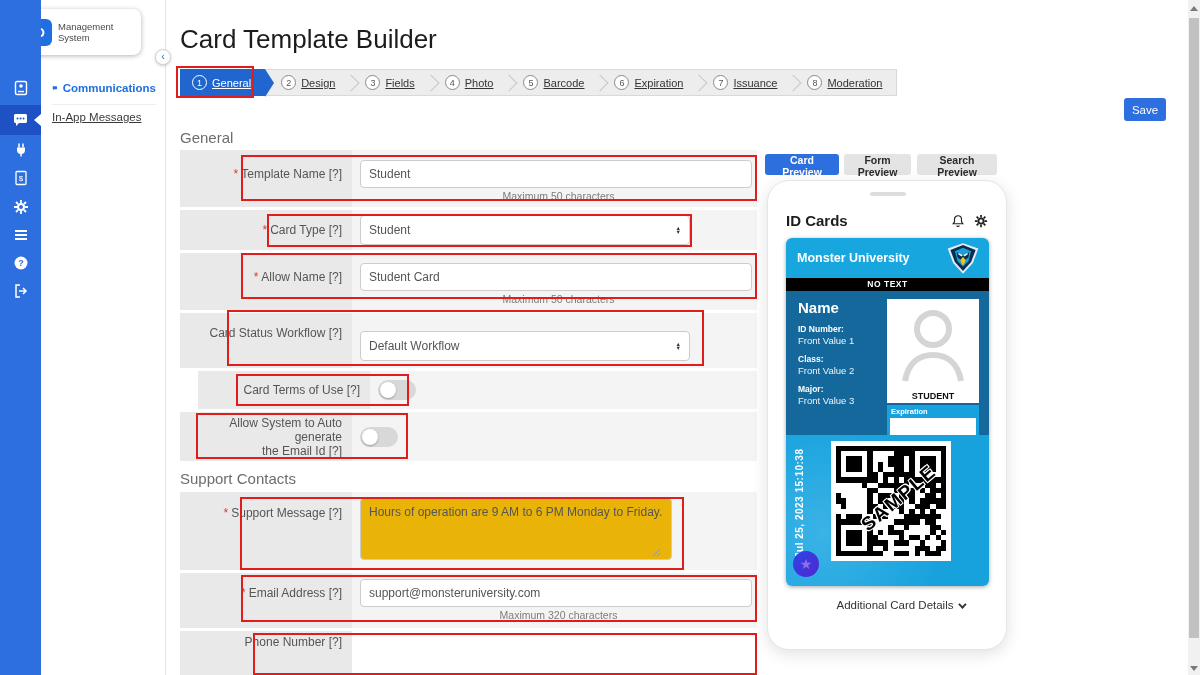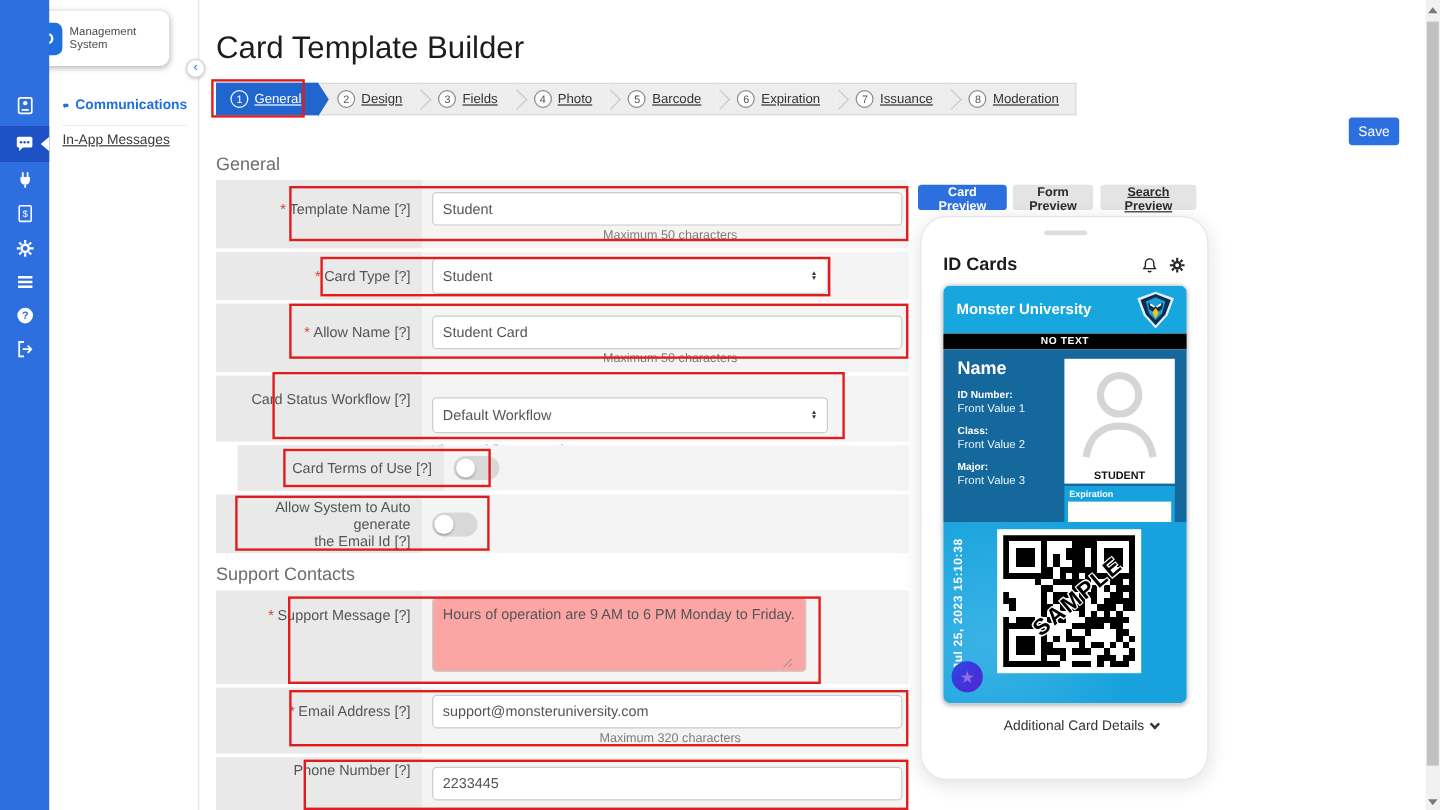--- a/index.html
+++ b/index.html
@@ -65,21 +65,21 @@
      font-size:12px; color:#555; font-family:inherit; }
   .helper { font-size:10.5px; color:#7c7c7c; margin-top:2px;text-align:center; }
   .selbox { width:330px; height:30px; border:1px solid #ccc; border-radius:4px; background:#fff; display:flex;
      align-items:center; padding:0 8px; font-size:12px; color:#555; cursor:pointer; }
   .selbox .stxt { flex:1; }
   .selarrows { display:flex; flex-direction:column; font-size:5.5px; color:#333; line-height:4.5px; }
   .wflink { display:inline-block; margin-top:8px; font-size:11px; color:#1f6fe0; text-decoration:underline; cursor:pointer; }
   .toggle { width:38px; height:20px; border-radius:10px; background:#d8d8d8; position:relative; cursor:pointer; }
   .toggle .knob { position:absolute; left:2px; top:2px; width:16px; height:16px; border-radius:50%; background:#fff;
      box-shadow:0 1px 2px rgba(0,0,0,.3); }
-  .tarea { width:312px; height:62px; border:1px solid #ccc; border-radius:4px; background:#fca5a5; padding:6px 8px;
+  .tarea { width:312px; height:62px; border:1px solid #ccc; border-radius:4px; background:#eab308; padding:6px 8px;
      font-size:12px; color:#555; font-family:inherit; resize:none; }
   .resizer { position:absolute; }
 
   
   .rbox { position:absolute; border:2px solid #e01d1d; pointer-events:none; z-index:6; }
 
   
   .ptab { position:absolute; top:154px; height:21px; border:none; border-radius:3px; font-size:10.5px; font-weight:bold;
      font-family:inherit; cursor:pointer; background:#e4e4e4; color:#2b2b2b; padding:0 9px; }
   .ptab.active { background:#2e6fe0; color:#fff; }
@@ -354,28 +354,25 @@
       <div class="fc" style="padding-top:6px;">
         <input class="tinput" value="support@monsteruniversity.com" style="">
         <div class="helper">Maximum 320 characters</div>
       </div>
     </div>
 
     <div class="frow" style="top:631px; height:44px;">
       <div class="fl" style="padding-top:4px;">
           <span>Phone Number [?]</span>
         </div>
-      <div class="fc" style="padding-top:8px;">
-        <input class="tinput" value="2233445" style="">
-      </div>
     </div>
 
     <button class="ptab active" style="left:599px; width:74px;">Card Preview</button>
     <button class="ptab" style="left:678px; width:67px;">Form Preview</button>
-    <button class="ptab" style="left:751px; width:80px;text-decoration:underline;">Search Preview</button>
+    <button class="ptab" style="left:751px; width:80px;">Search Preview</button>
 
     <div class="phone">
       <div class="handle"></div>
       <div class="phonehdr">
         <span class="ttl">ID Cards</span>
         <span class="hicon">
           <svg width="14" height="14" viewBox="0 0 16 16">
               <path d="M8 2a4 4 0 0 1 4 4v3l1.5 2.2h-11L4 9V6a4 4 0 0 1 4-4z" fill="none" stroke="#222" stroke-width="1.3"></path>
               <path d="M6.5 13.2a1.6 1.6 0 0 0 3 0" fill="none" stroke="#222" stroke-width="1.3"></path>
             </svg>

